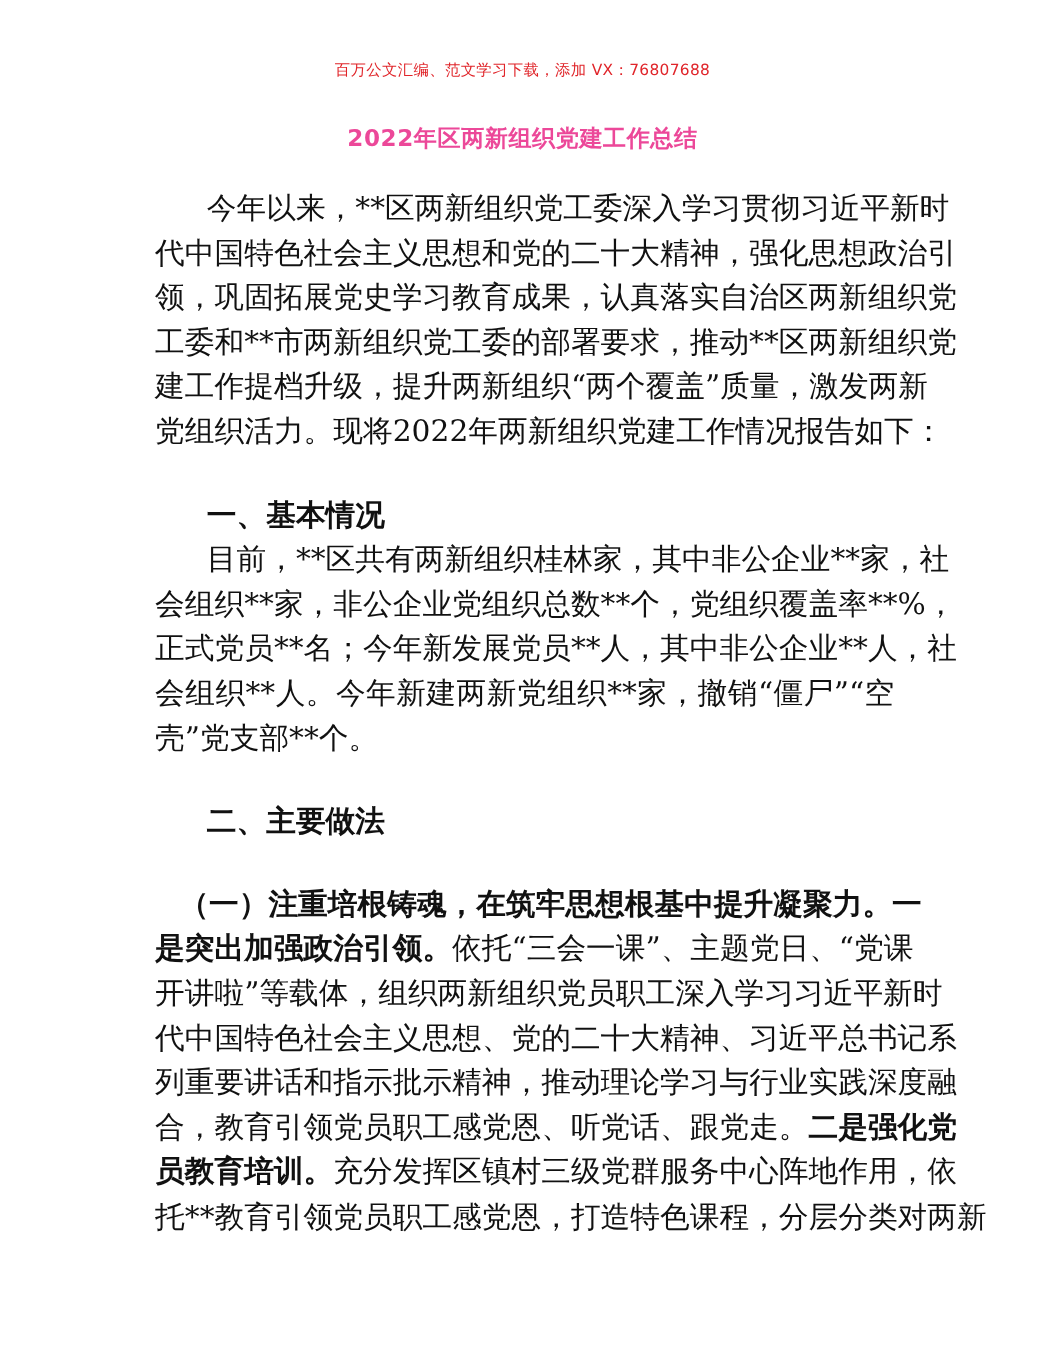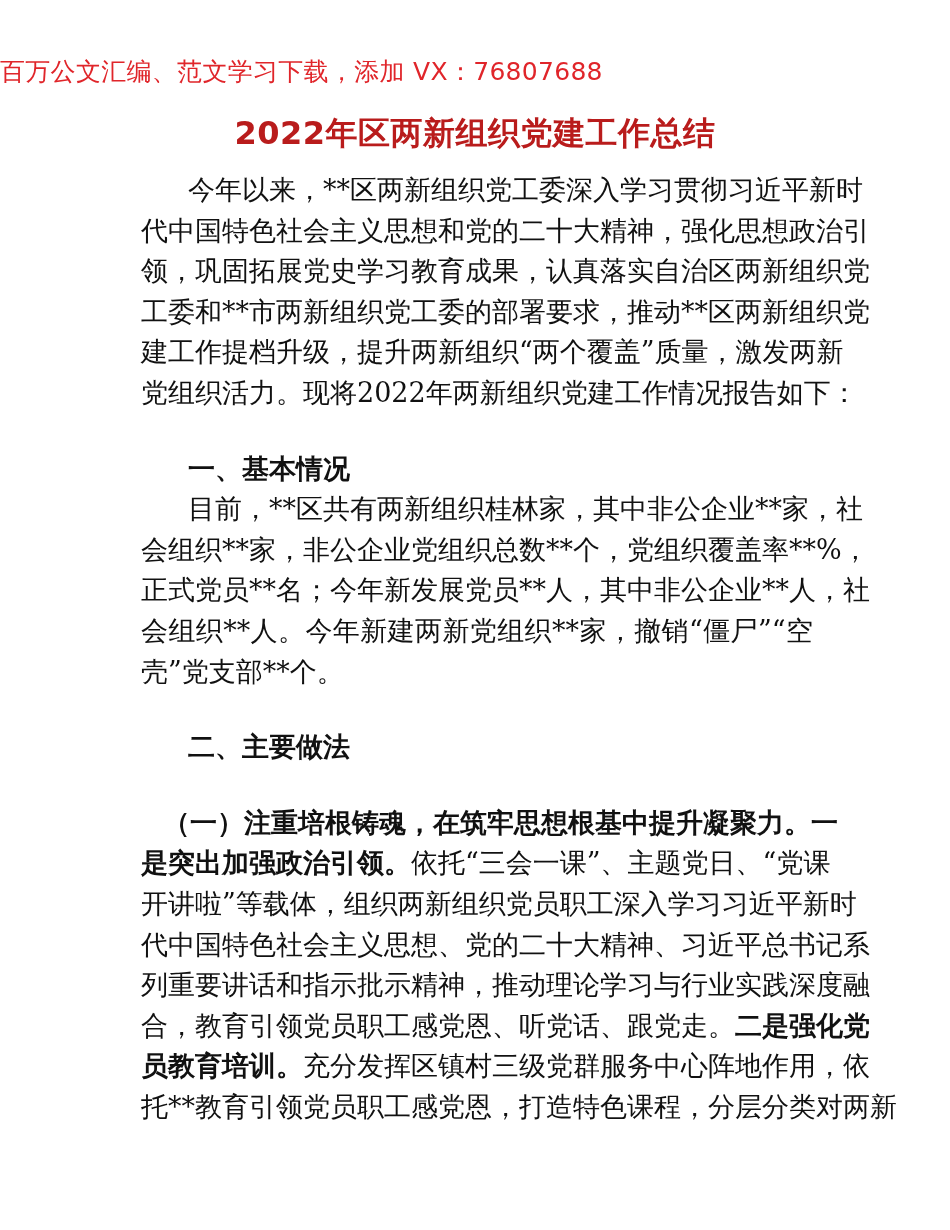--- a/index.html
+++ b/index.html
@@ -1,23 +1,23 @@
 <!DOCTYPE html>
 <html><head>
 <meta charset="utf-8">
 <style>
   html, body { margin: 0; padding: 0; background: #ffffff; }
   body { width: 950px; height: 1230px; position: relative; overflow: hidden;
          font-family: "DejaVu Serif", "Liberation Serif", serif; color: #111; }
-  .watermark { position: absolute; top: 55px; left: 0; width: 950px; 
-               font-family: "DejaVu Sans", "Liberation Sans", sans-serif; font-size: 25px;
+  .watermark { position: absolute; top: 55px; left: 0; width: 950px; text-align: center;
+               font-family: "DejaVu Sans", "Liberation Sans", sans-serif; font-size: 14px;
                color: #e0252a; letter-spacing: 0.3px; }
   .title { position: absolute; top: 112px; left: 0; width: 950px; text-align: center;
            font-family: "DejaVu Sans", "Liberation Sans", sans-serif; font-weight: bold;
-           font-size: 32px; color: #b91c1c; letter-spacing: 0.5px; }
+           font-size: 21px; color: #ec4899; letter-spacing: 0.5px; }
   .body { position: absolute; top: 170px; left: 141px; width: 672px; }
   .line { height: 40.6px; line-height: 40.6px; font-size: 27px; white-space: nowrap;
           text-align: justify; text-align-last: justify; overflow: visible; }
   .line.last { text-align-last: left; }
   .line.indent { padding-left: 47px; }
   .heading { font-family: "DejaVu Sans", "Liberation Sans", sans-serif; font-weight: bold;
              text-align-last: left; margin-top: 35px; }
   b.em { font-family: "DejaVu Sans", "Liberation Sans", sans-serif; font-weight: bold; }
 </style>
 </head>

